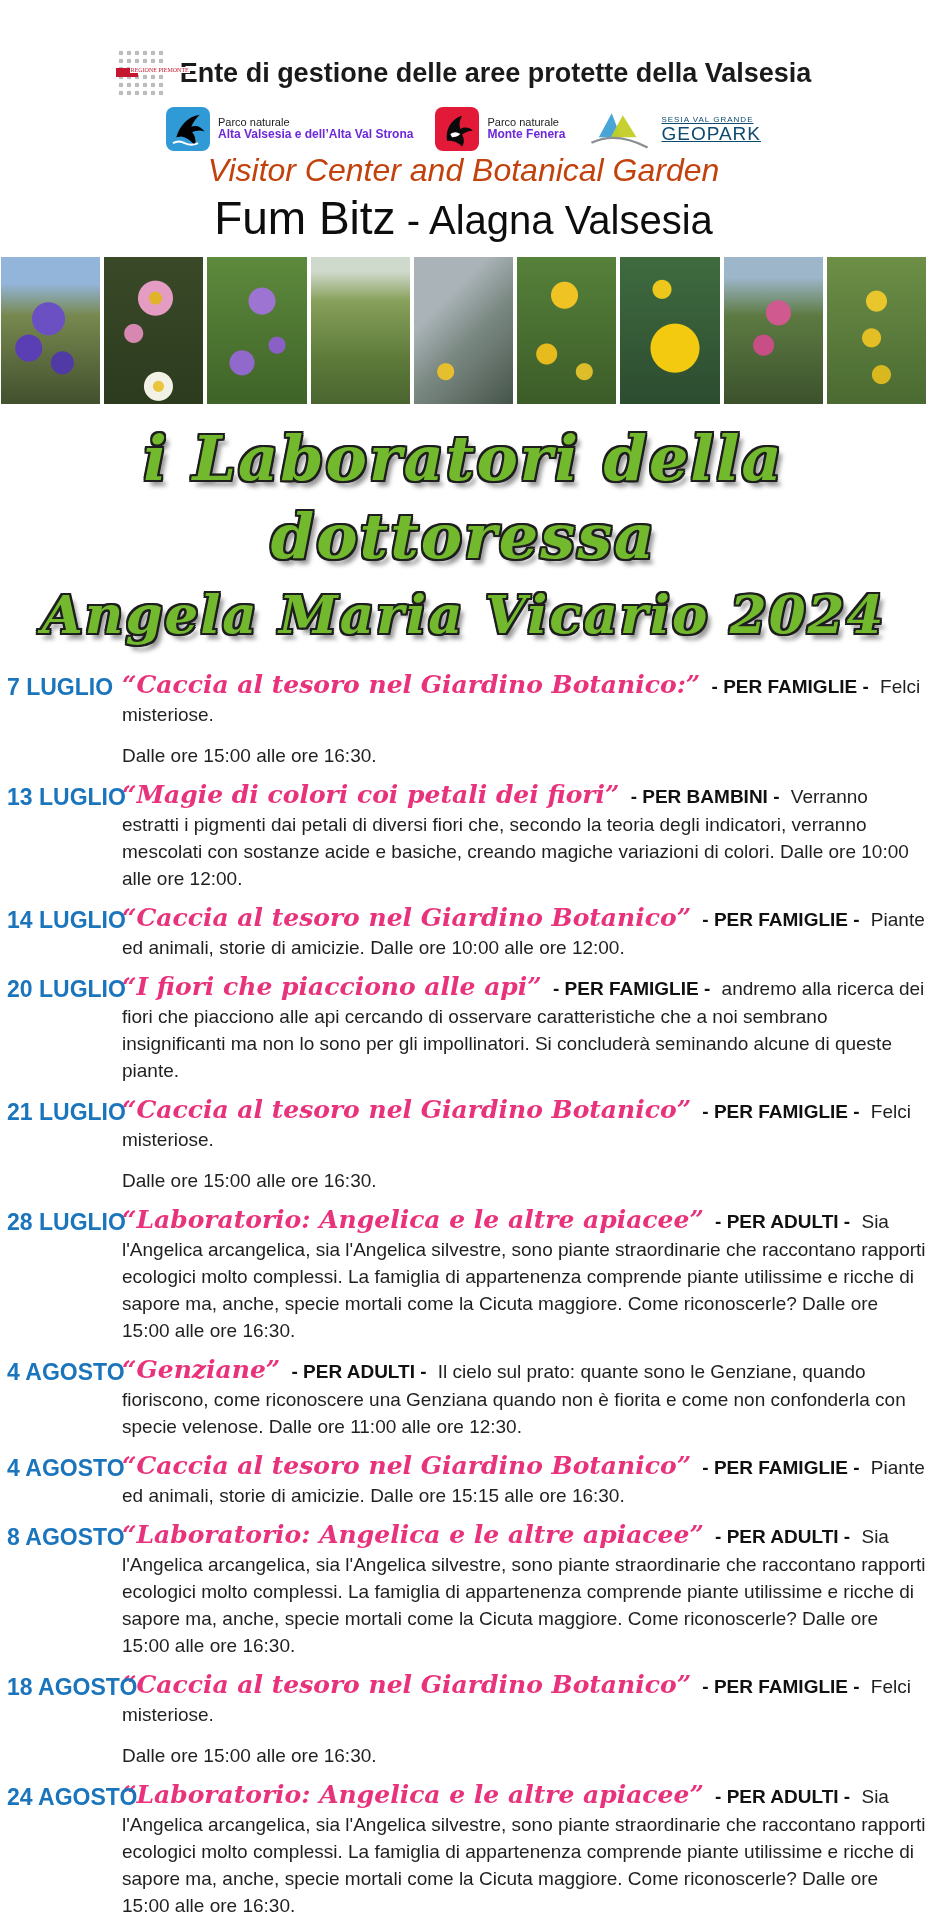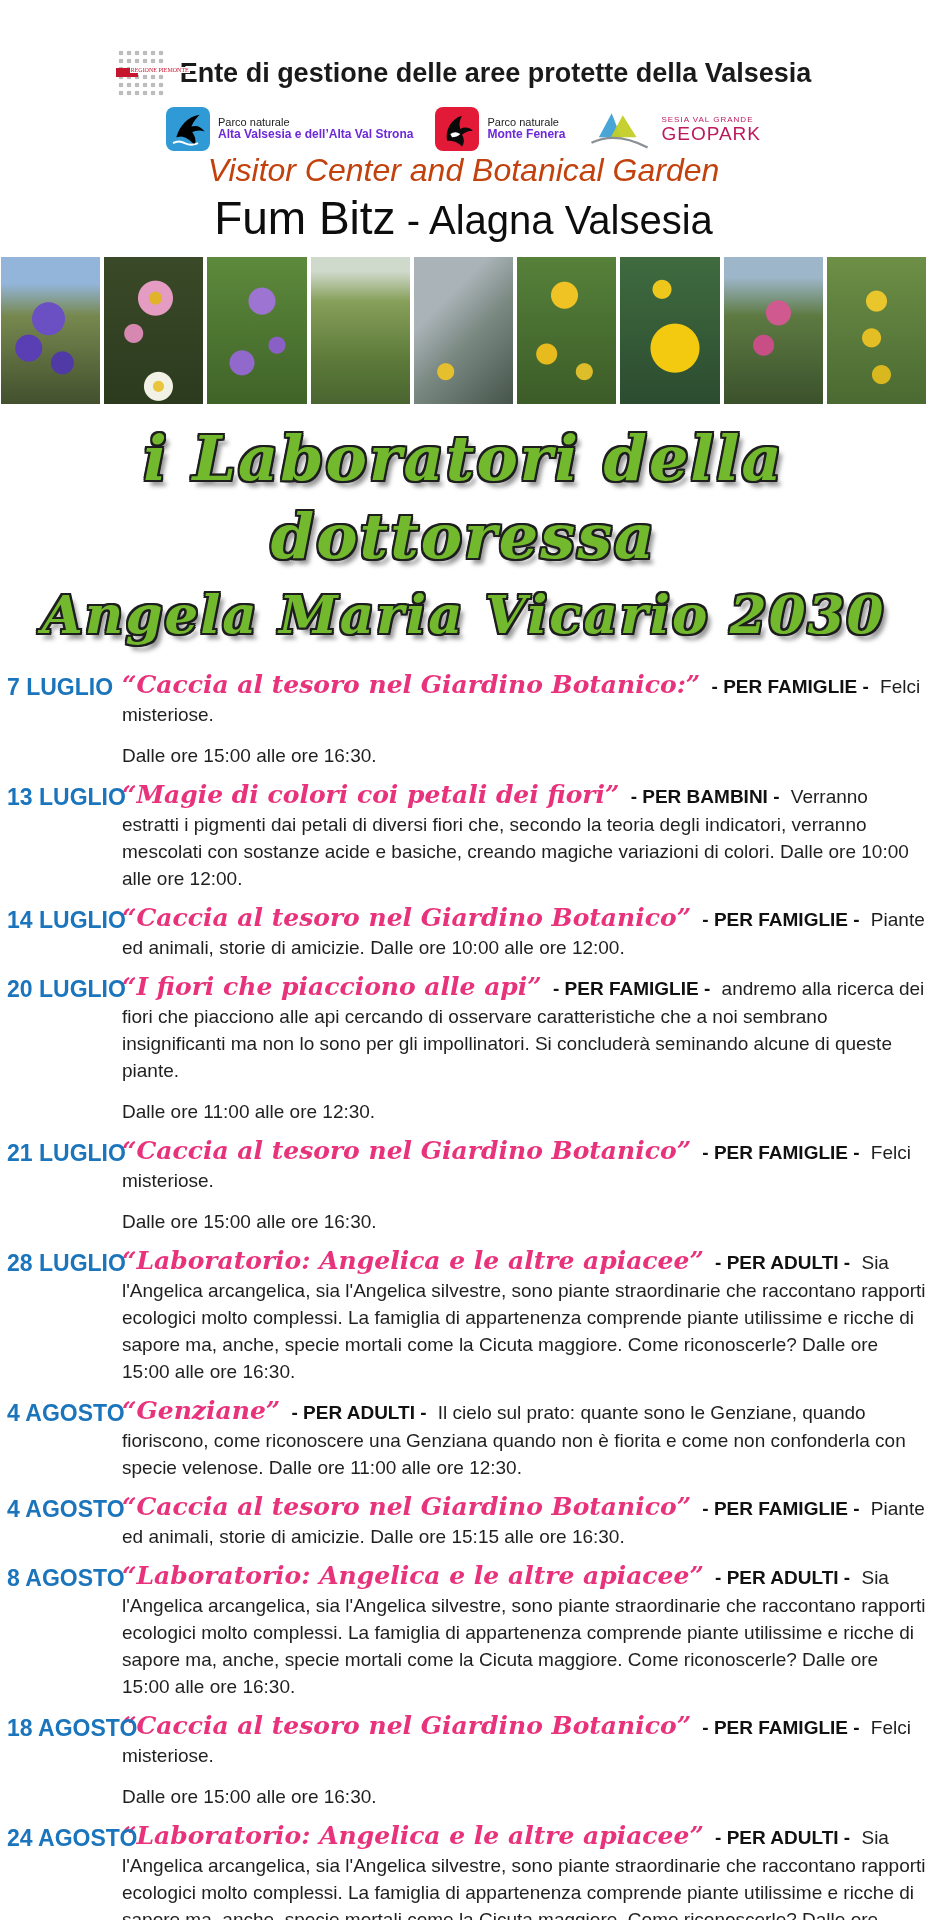--- a/index.html
+++ b/index.html
@@ -24,21 +24,21 @@
   .agency{font-size:27px;font-weight:bold;color:#1a1a1a;letter-spacing:0px;}
   .hdr-row2{margin-top:8px;display:flex;align-items:center;justify-content:center;gap:22px;}
   .park{display:flex;align-items:center;gap:8px;}
   .tile{width:44px;height:44px;border-radius:8px;display:flex;align-items:center;justify-content:center;flex:0 0 auto;position:relative;overflow:hidden;}
   .tile.blue{background:#2f9ad6;}
   .tile.red{background:#e31938;}
   .park-txt{text-align:left;line-height:1.05;}
   .park-txt .small{font-size:11px;color:#222;}
   .park-txt .big{font-size:12px;font-weight:bold;color:#6d28d9;}
   .geo{display:flex;align-items:center;gap:8px;}
-  .geo-txt{text-align:left;color:#be185d;line-height:1;}
+  .geo-txt{text-align:left;color:#0c4a6e;line-height:1;text-decoration:underline;}
   .geo-txt .small{font-size:8px;letter-spacing:1px;}
   .geo-txt .big{font-size:19px;letter-spacing:1px;}
   .title-it{margin-top:10px;font-size:36px;color:#0d0d0d;}
   .title-en{font-size:32px;font-style:italic;color:#c2410c;}
   .title-place{font-size:40px;color:#0d0d0d;margin-top:2px;}
   .title-place .fb{font-size:46px;}
 
   
   .strip{display:flex;gap:4px;padding:0 1px;margin-top:12px;}
   .strip .ph{flex:1 1 0;}
@@ -137,21 +137,21 @@
     <div class="ph t4"></div>
     <div class="ph t5"></div>
     <div class="ph t6"></div>
     <div class="ph t7"></div>
     <div class="ph t8"></div>
     <div class="ph t9"></div>
   </div>
 
   <div class="main-title">
     <div class="green-script gs1">i Laboratori della dottoressa</div>
-    <div class="green-script gs2">Angela Maria Vicario 2030</div>
+    <div class="green-script gs2">Angela Maria Vicario 2024</div>
   </div>
 
   <div class="schedule">
     <div class="entry">
       <span class="date">7 LUGLIO</span>
       <span class="ttl">“Caccia al tesoro nel Giardino Botanico:”</span>
       <span class="aud">- PER FAMIGLIE -</span>
       <span class="desc">Felci misteriose.</span>
       <div class="time">Dalle ore 15:00 alle ore 16:30.</div>
     </div>
@@ -170,21 +170,20 @@
       <span class="aud">- PER FAMIGLIE -</span>
       <span class="desc">Piante ed animali, storie di amicizie. Dalle ore 10:00 alle ore 12:00.</span>
       
     </div>
 
     <div class="entry">
       <span class="date">20 LUGLIO</span>
       <span class="ttl">“I fiori che piacciono alle api”</span>
       <span class="aud">- PER FAMIGLIE -</span>
       <span class="desc">andremo alla ricerca dei fiori che piacciono alle api cercando di osservare caratteristiche che a noi sembrano insignificanti ma non lo sono per gli impollinatori. Si concluderà seminando alcune di queste piante.</span>
-      <div class="time">Dalle ore 11:00 alle ore 12:30.</div>
     </div>
 
     <div class="entry">
       <span class="date">21 LUGLIO</span>
       <span class="ttl">“Caccia al tesoro nel Giardino Botanico”</span>
       <span class="aud">- PER FAMIGLIE -</span>
       <span class="desc">Felci misteriose.</span>
       <div class="time">Dalle ore 15:00 alle ore 16:30.</div>
     </div>
 

